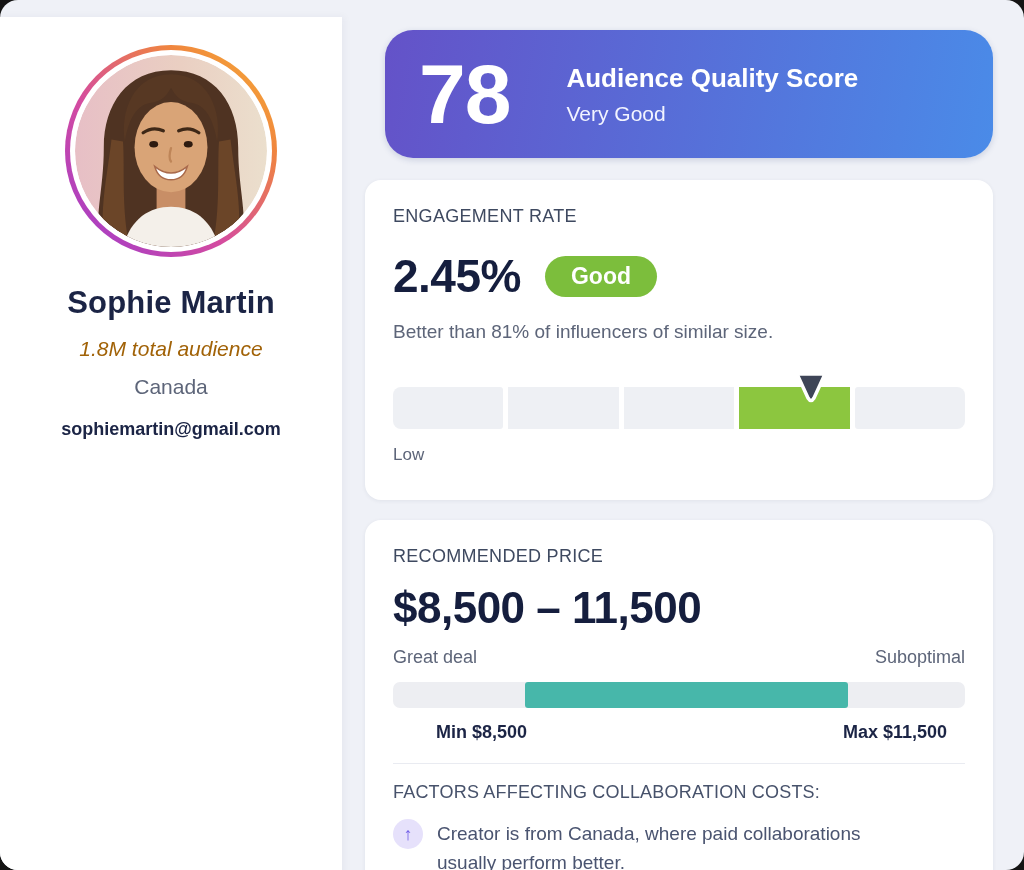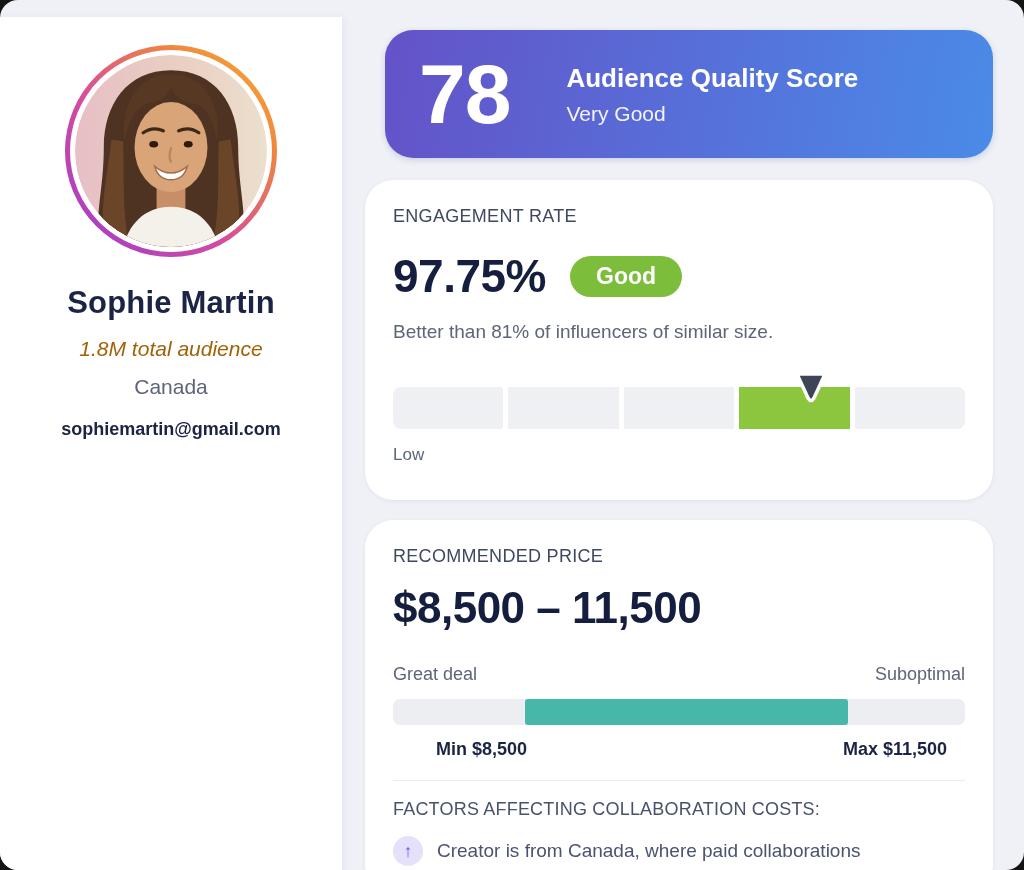--- a/index.html
+++ b/index.html
@@ -25,21 +25,21 @@
   .score-banner{margin-top:30px;height:128px;border-radius:28px;
     background:linear-gradient(100deg,var(--grad-start) 0%,var(--grad-end) 100%);
     display:flex;align-items:center;padding:12px 34px;box-sizing:border-box;gap:56px;
     box-shadow:0 2px 6px rgba(40,60,120,0.18);margin-left:20px;}
   .score-number{font-size:84px;font-weight:700;color:#FFFFFF;line-height:1;letter-spacing:-1px;}
   .score-texts{display:flex;flex-direction:column;gap:8px;}
   .score-title{font-size:26px;font-weight:700;color:#FFFFFF;}
   .score-subtitle{font-size:21px;color:#F2F4FF;}
 
   
-  .card{background:#FFFFFF;border-radius:28px;box-shadow:0 1px 4px rgba(30,40,70,0.07);
+  .card{background:#FFFFFF;border-radius:16px;box-shadow:0 1px 4px rgba(30,40,70,0.07);
     padding:26px 28px;box-sizing:border-box;}
   .card.engagement{margin-top:22px;height:320px;}
   .card.price{margin-top:20px;height:372px;}
   .card-heading{font-size:18px;font-weight:500;color:#3E4960;letter-spacing:.3px;}
 
   
   .er-value-row{display:flex;align-items:center;gap:24px;margin-top:22px;}
   .er-value{font-size:46px;font-weight:800;color:#151E3E;letter-spacing:-.5px;}
   .er-badge{background:var(--badge-green);color:#FFFFFF;font-size:23px;font-weight:700;
     padding:7px 26px;border-radius:24px;}
@@ -48,21 +48,21 @@
   .er-scale{display:flex;gap:5px;height:42px;}
   .seg{flex:1;background:#EEF0F4;}
   .seg:first-child{border-radius:8px 3px 3px 8px;}
   .seg:last-child{border-radius:3px 8px 8px 3px;}
   .seg-active{background:var(--seg-green);}
   .er-marker{position:absolute;top:-16px;transform:translateX(-50%);width:38px;height:34px;}
   .er-scale-label{margin-top:16px;font-size:17px;color:#5D6579;}
 
   
   .price-range{margin-top:16px;font-size:44px;font-weight:800;color:#151E3E;letter-spacing:-.5px;}
-  .price-ends{display:flex;justify-content:space-between;margin-top:31px;font-size:18px;color:#5D6579;}
+  .price-ends{display:flex;justify-content:space-between;margin-top:14px;font-size:18px;color:#5D6579;}
   .price-track{position:relative;margin-top:14px;height:26px;background:#EDEEF2;border-radius:7px;}
   .price-fill{position:absolute;top:0;height:26px;background:var(--teal);border-radius:3px;}
   .price-minmax{display:flex;justify-content:space-between;margin-top:14px;
     padding:0 18px 0 43px;font-size:18px;font-weight:700;color:#1B2445;}
   .price-divider{margin-top:20px;border:none;border-top:1px solid #E9EBF1;}
   .factors-heading{margin-top:18px;font-size:18px;font-weight:500;color:#47526B;letter-spacing:.2px;}
   .factor-item{display:flex;gap:14px;margin-top:16px;align-items:flex-start;}
   .factor-icon{flex:0 0 auto;width:30px;height:30px;border-radius:50%;background:#E6E1FB;
     color:#6E5CE7;font-size:18px;font-weight:700;display:flex;align-items:center;justify-content:center;}
   .factor-text{font-size:19px;color:#4A5470;line-height:29px;max-width:452px;}
@@ -117,21 +117,21 @@
       <div class="score-number">78</div>
       <div class="score-texts">
         <div class="score-title">Audience Quality Score</div>
         <div class="score-subtitle">Very Good</div>
       </div>
     </section>
 
     <section class="card engagement">
       <div class="card-heading">ENGAGEMENT RATE</div>
       <div class="er-value-row">
-        <span class="er-value">97.75%</span>
+        <span class="er-value">2.45%</span>
         <span class="er-badge">Good</span>
       </div>
       <div class="er-desc">Better than 81% of influencers of similar size.</div>
       <div class="er-scale-wrap">
         <div class="er-scale">
             <div class="seg"></div>
             <div class="seg"></div>
             <div class="seg"></div>
             <div class="seg seg-active"></div>
             <div class="seg"></div>

